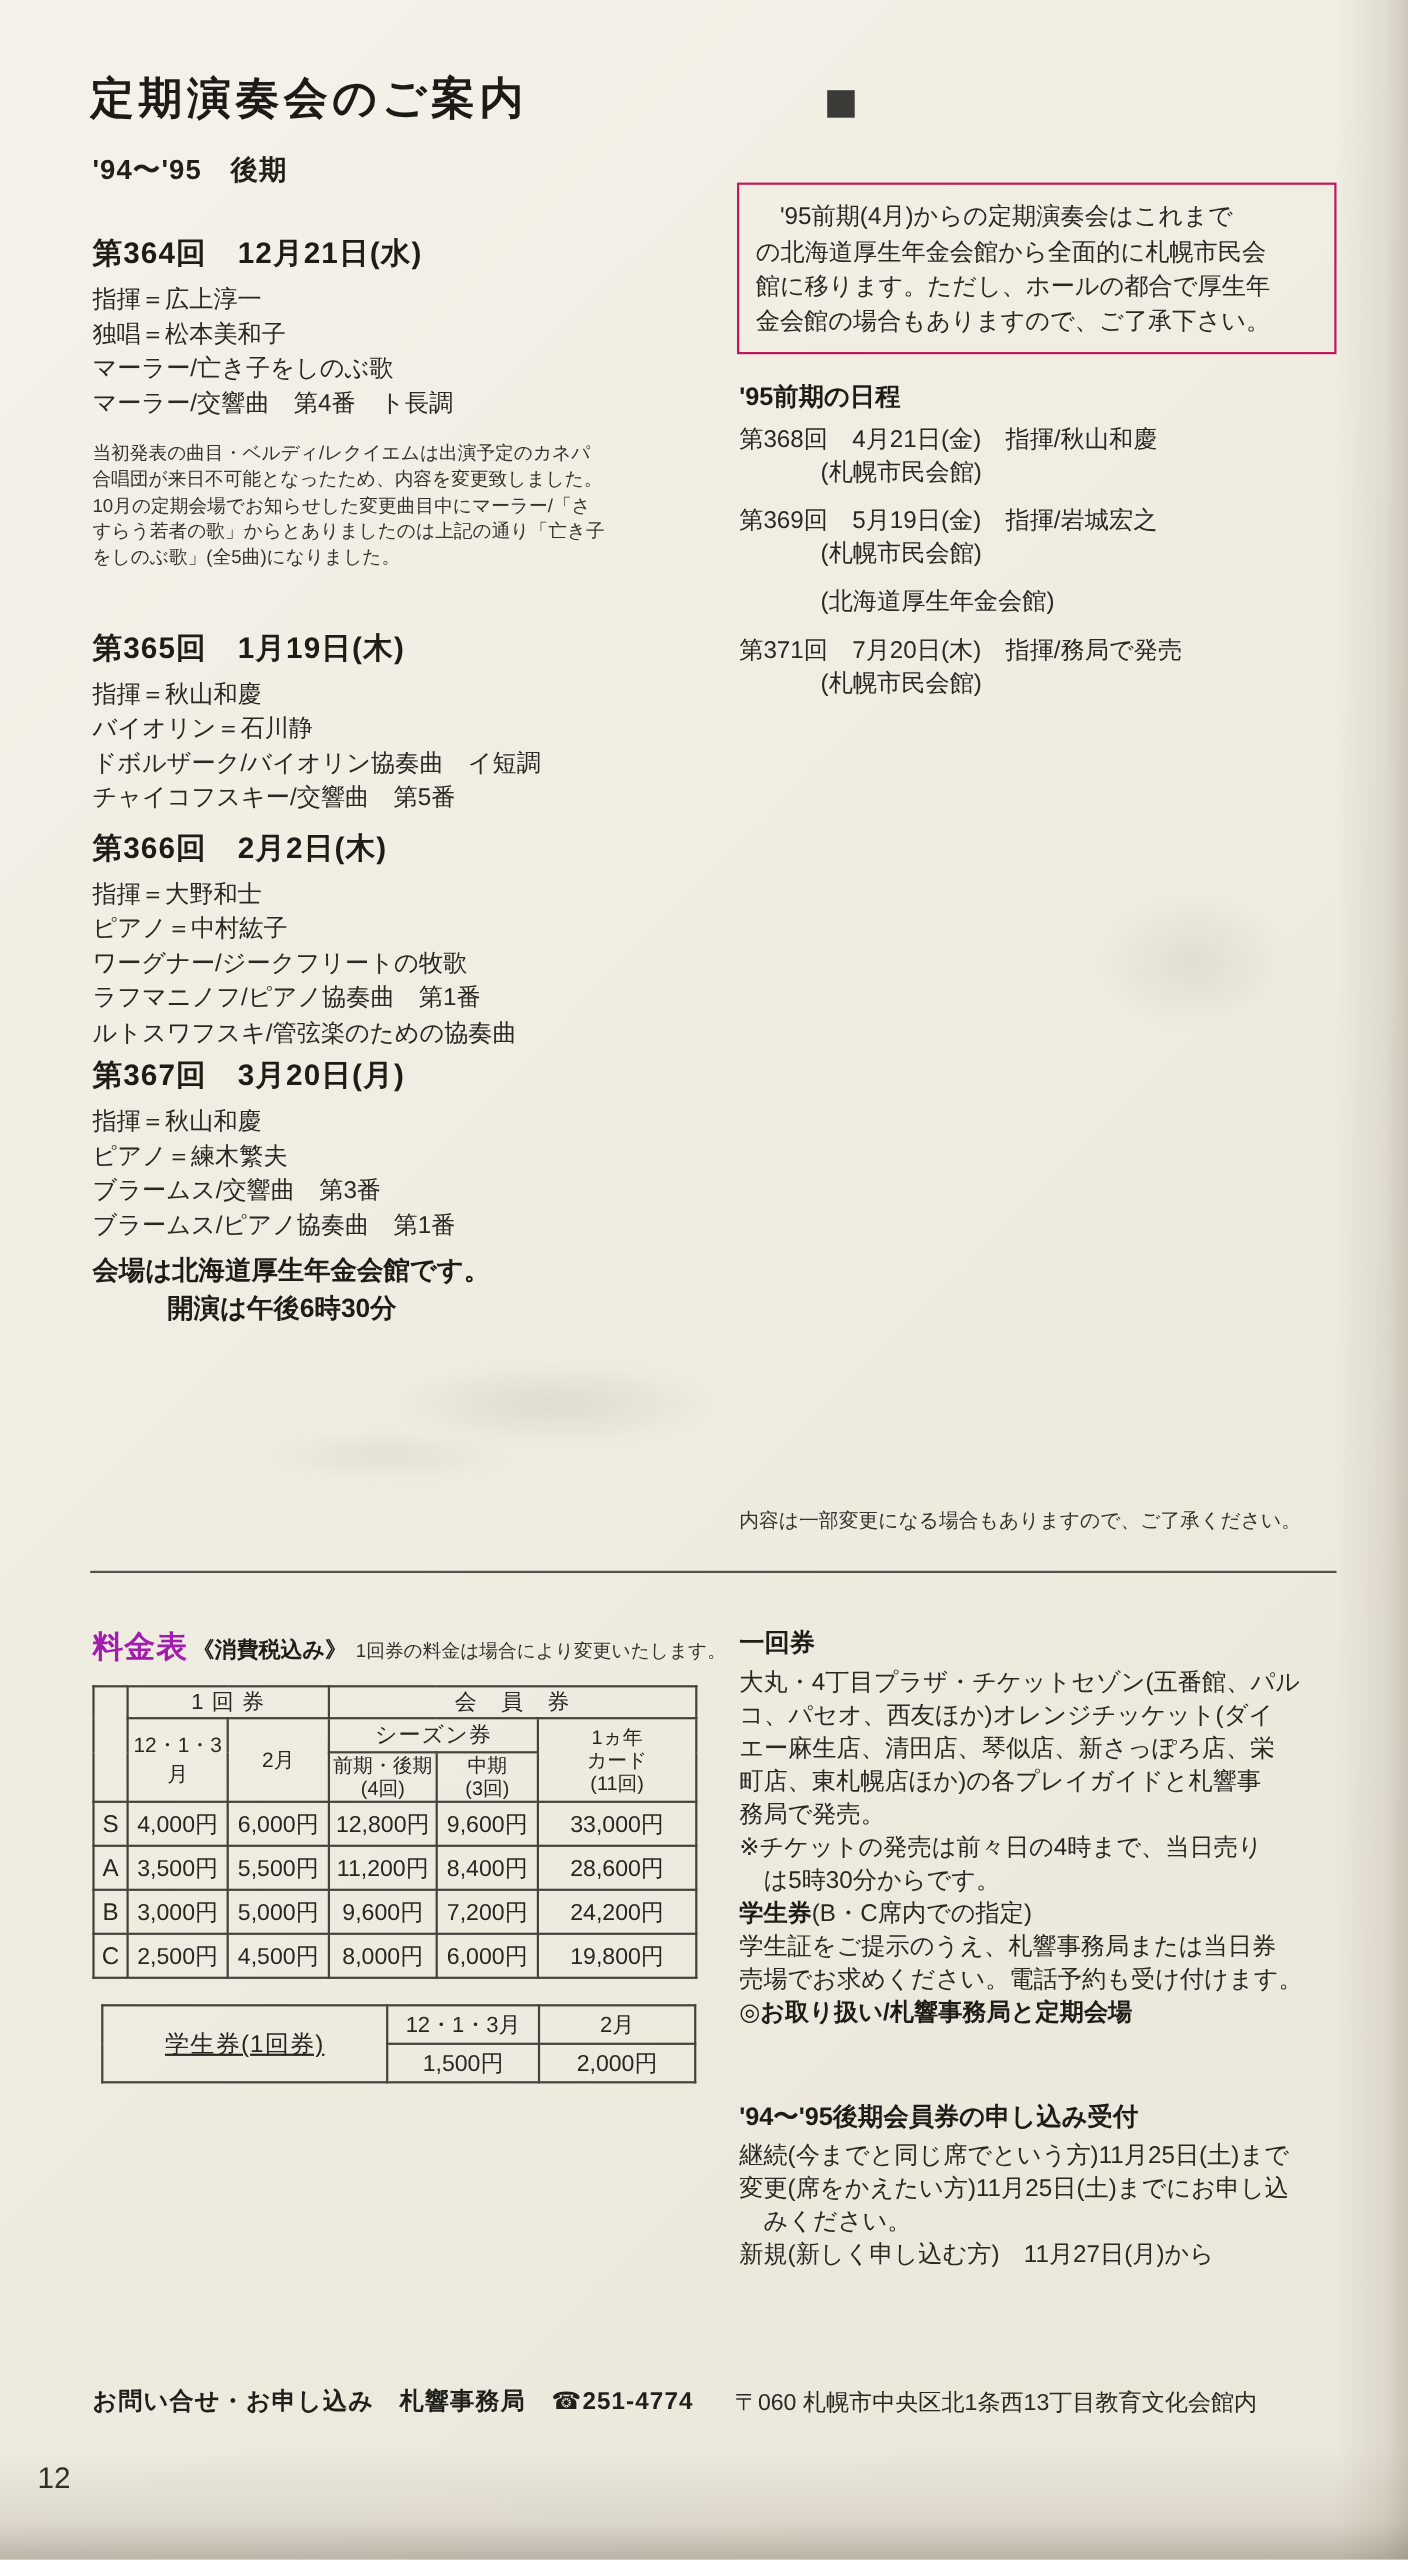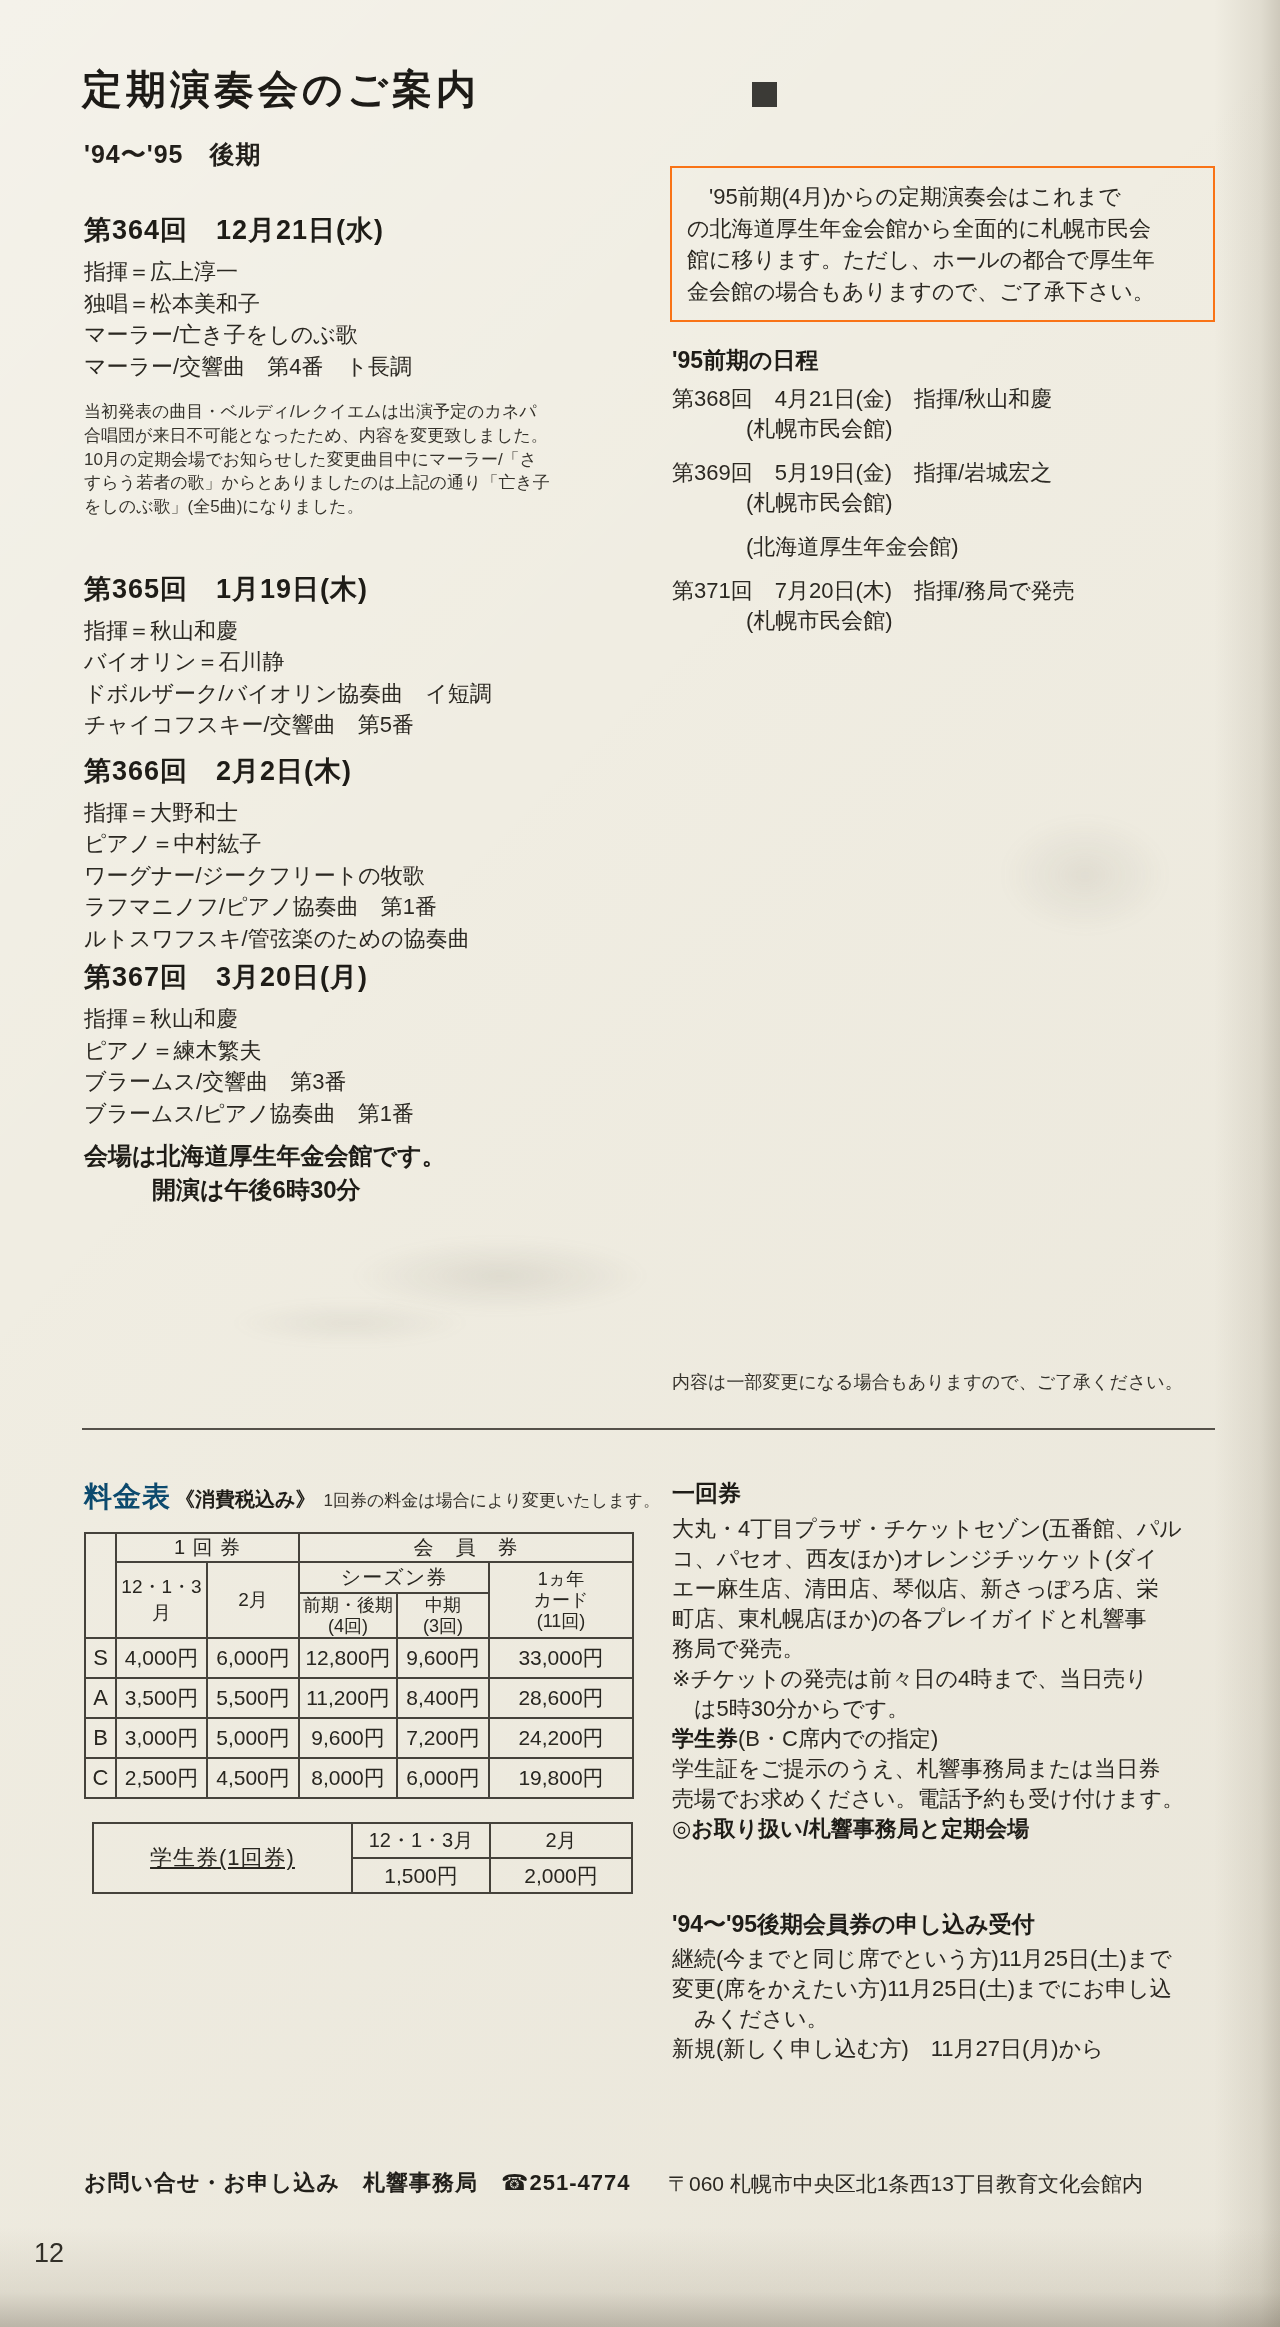--- a/index.html
+++ b/index.html
@@ -53,37 +53,37 @@
   .c-note { font-size: 17px; line-height: 23.8px; color: #35322b; margin-top: 18px; white-space: pre-line; }
   .concert-365 { margin-top: 52px; }
   .concert-366 { margin-top: 12px; }
   .concert-367 { margin-top: 5px; }
   .venue { margin-top: 10px; }
   .venue p { font-size: 24px; line-height: 34px; font-weight: bold; color: #1e1c17; }
   .venue .v2 { margin-left: 68px; }
 
   .notice-box {
     position: absolute; left: 670px; top: 166px; width: 545px;
-    border: 2px solid #f97316; padding: 13px 15px;
+    border: 2px solid #be185d; padding: 13px 15px;
     font-size: 22px; line-height: 31.5px; color: #2b2822;
     white-space: pre-line;
   }
 
   .next-season { position: absolute; left: 672px; top: 344px; width: 545px; }
   .ns-head { font-size: 23px; line-height: 32px; font-weight: bold; color: #1e1c17; margin-bottom: 8px; }
   .ns-item { margin-bottom: 14px; }
   .ns-info { font-size: 22px; line-height: 30px; color: #2b2822; }
   .ns-venue { font-size: 22px; line-height: 30px; color: #2b2822; margin-left: 74px; }
 
   .change-note { position: absolute; left: 672px; top: 1370px; font-size: 18px; color: #35322b; }
 
   .divider { position: absolute; left: 82px; top: 1428px; width: 1133px; height: 2px; background: #55514a; }
 
   .price-head { position: absolute; left: 84px; top: 1478px; display: flex; align-items: baseline; }
-  .ph-title { font-size: 28px; font-weight: bold; color: #0c4a6e; letter-spacing: 1px; }
+  .ph-title { font-size: 28px; font-weight: bold; color: #a21caf; letter-spacing: 1px; }
   .ph-tax { font-size: 20px; font-weight: bold; color: #1e1c17; margin-left: 4px; }
   .ph-note { font-size: 17px; color: #35322b; margin-left: 8px; }
 
   table { border-collapse: collapse; table-layout: fixed; }
   .price-table { position: absolute; left: 84px; top: 1532px; }
   .price-table td, .student-table td {
     border: 2px solid #45423b; text-align: center; vertical-align: middle;
     color: #282620; padding: 0; overflow: hidden;
   }
   .price-table .r1 { height: 22px; margin-top: 12px; }

